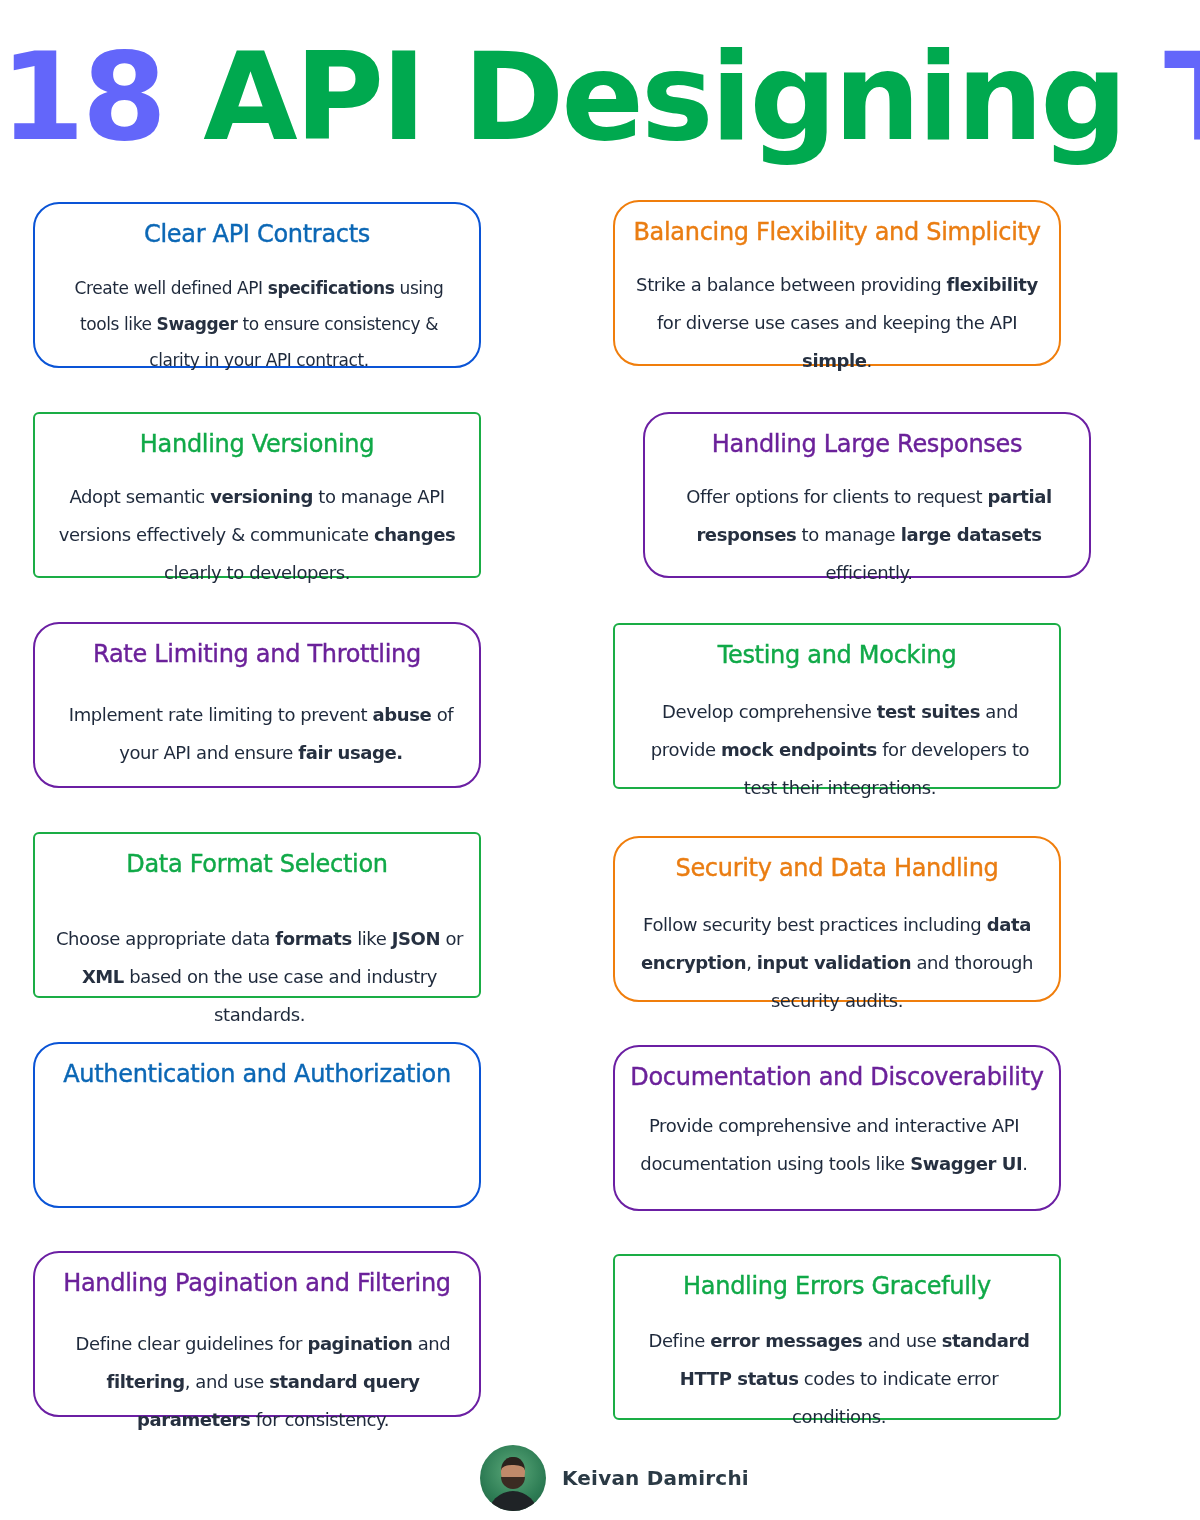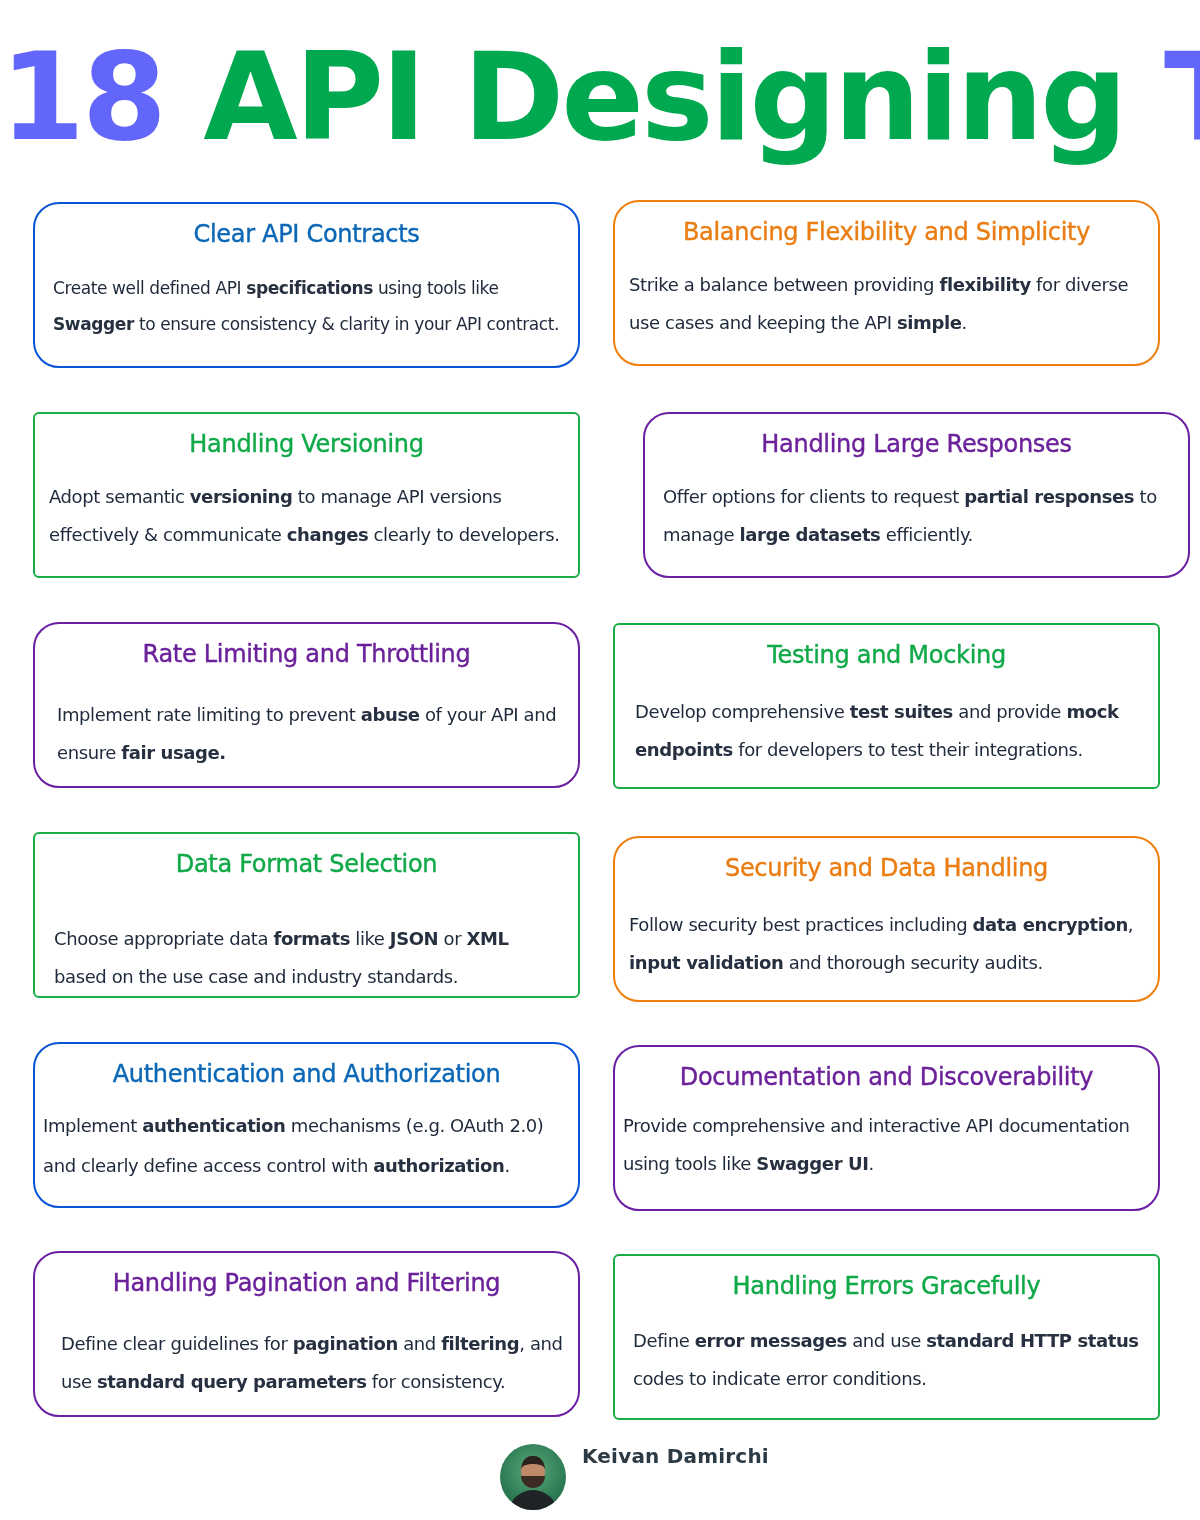--- a/index.html
+++ b/index.html
@@ -9,47 +9,47 @@
     .title {
       position: absolute; left: 0; top: 22px; width: 1200px; text-align: center;
       font-family: "DejaVu Sans", sans-serif; font-weight: bold; font-size: 122px;
       letter-spacing: -3px; line-height: 150px; white-space: nowrap;
     }
     .title .t-num { color: #6366fa; }
     .title .t-mid { color: #00a94f; }
     .title .t-end { color: #6366fa; }
 
     .card {
-      position: absolute; width: 547px; height: 166px;
+      position: absolute; width: 448px; height: 166px;
       border: 2.5px solid #000; border-radius: 26px; background: #fff;
       padding: 0 14px;
     }
     .card .card-title {
       text-align: center; font-family: "DejaVu Sans", sans-serif; font-size: 24px;
       font-weight: normal; letter-spacing: -0.3px; margin-top: 14px; line-height: 32px;
       -webkit-text-stroke: 0.4px currentColor;
     }
     .card .card-body {
       font-family: "DejaVu Sans", sans-serif; font-size: 18px; line-height: 38px;
-      color: #1e293b; margin-top: 18px; padding-left: 4px; letter-spacing: -0.4px;
+      color: #1e293b; margin-top: 18px; padding-left: 4px; letter-spacing: -0.4px; text-align: center;
     }
     .card .card-body b { font-weight: bold; color: #263040; }
 
     .blue   { border-color: #0a54d6; }
     .blue .card-title   { color: #0b67b5; }
     .orange { border-color: #f07e0c; }
     .orange .card-title { color: #ea7d12; }
     .green  { border-color: #1aad45; border-radius: 6px; }
     .green .card-title  { color: #10a948; }
     .purple { border-color: #6b1fa3; }
     .purple .card-title { color: #6b219a; }
 
     .author {
-      position: absolute; left: 500px; top: 1444px; height: 68px;
-      display: flex; align-items: flex-start;
+      position: absolute; left: 480px; top: 1444px; height: 68px;
+      display: flex; align-items: center;
     }
     .avatar {
       width: 66px; height: 66px; border-radius: 50%;
       background: radial-gradient(circle at 50% 40%, #5ca97a 0%, #2e7d55 60%, #1f5e3f 100%);
       position: relative; overflow: hidden;
     }
     .avatar .head {
       position: absolute; left: 21px; top: 12px; width: 24px; height: 30px;
       border-radius: 45% 45% 50% 50%; background: #c08a6a; border-top: 8px solid #2b221d;
     }
@@ -106,21 +106,20 @@
   <div class="card-title">Data Format Selection</div>
   <div class="card-body" style="padding-left:5px; margin-top:40px;"><span>Choose appropriate data </span><b>formats</b><span> like </span><b>JSON</b><span> or </span><b>XML</b><span> based on the use case and industry standards.</span></div>
 </div>
 <div class="card orange" style="left:613px; top:836px;">
   <div class="card-title">Security and Data Handling</div>
   <div class="card-body" style="padding-left:0; margin-top:22px;"><span>Follow security best practices including </span><b>data encryption</b><span>, </span><b>input validation</b><span> and thorough security audits.</span></div>
 </div>
 
 <div class="card blue" style="left:33px; top:1042px;">
   <div class="card-title">Authentication and Authorization</div>
-  <div class="card-body" style="padding-left:0; margin-left:-6px; margin-top:16px; line-height:40px;"><span>Implement </span><b>authentication</b><span> mechanisms (e.g. OAuth 2.0) and clearly define access control with </span><b>authorization</b><span>.</span></div>
 </div>
 <div class="card purple" style="left:613px; top:1045px;">
   <div class="card-title">Documentation and Discoverability</div>
   <div class="card-body" style="padding-left:0; margin-left:-6px; margin-top:14px;"><span>Provide comprehensive and interactive API documentation using tools like </span><b>Swagger UI</b><span>.</span></div>
 </div>
 
 <div class="card purple" style="left:33px; top:1251px;">
   <div class="card-title">Handling Pagination and Filtering</div>
   <div class="card-body" style="padding-left:12px; margin-top:26px;"><span>Define clear guidelines for </span><b>pagination</b><span> and </span><b>filtering</b><span>, and use </span><b>standard query parameters</b><span> for consistency.</span></div>
 </div>

